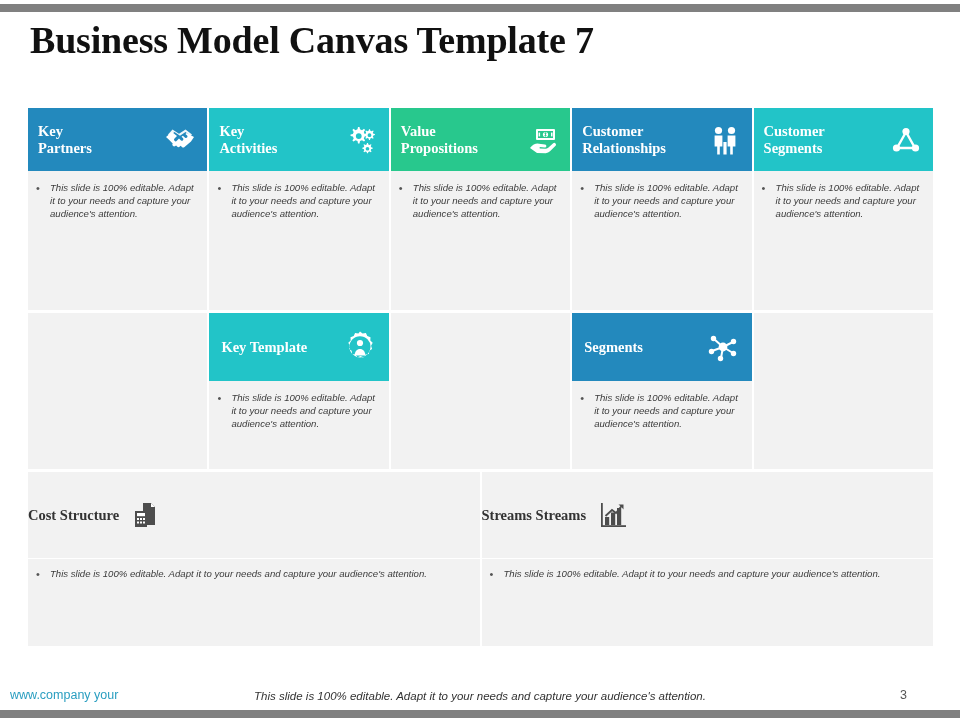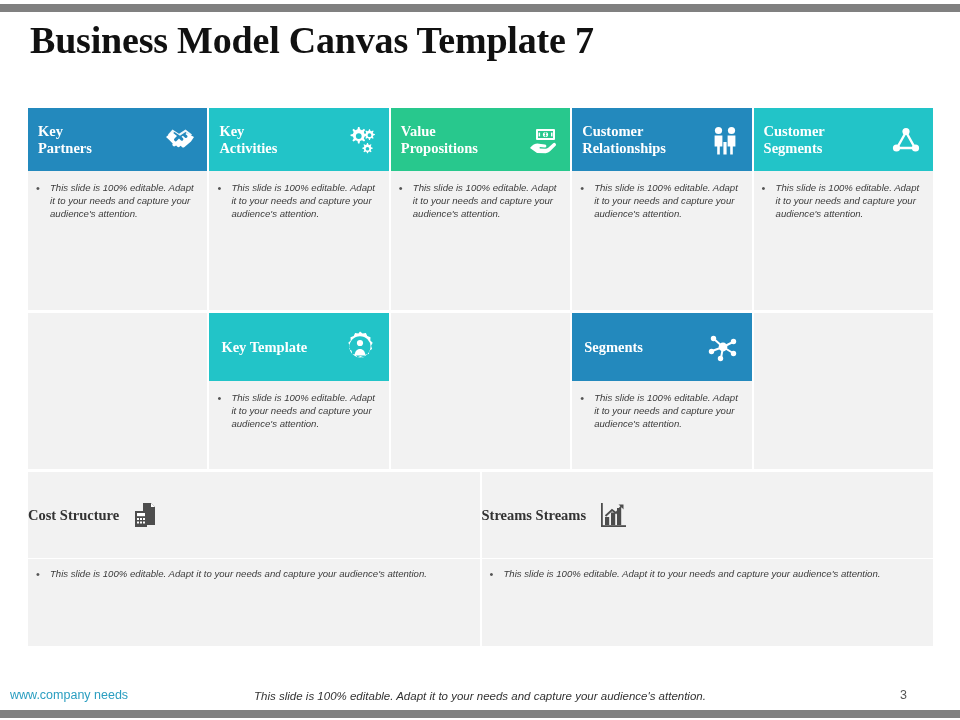--- a/index.html
+++ b/index.html
@@ -406,15 +406,15 @@
         </div>
       </div>
       <div class="half-body">
         <span class="bullet">•</span>
         <span class="half-copy">This slide is 100% editable. Adapt it to your needs and capture your audience's attention.</span>
       </div>
     </div>
   </div>
 </div>
 
-<div class="footer-site">www.company needs</div>
+<div class="footer-site">www.company your</div>
 <div class="footer-note">This slide is 100% editable. Adapt it to your needs and capture your audience's attention.</div>
 <div class="footer-page">3</div>
 
 </body></html>

